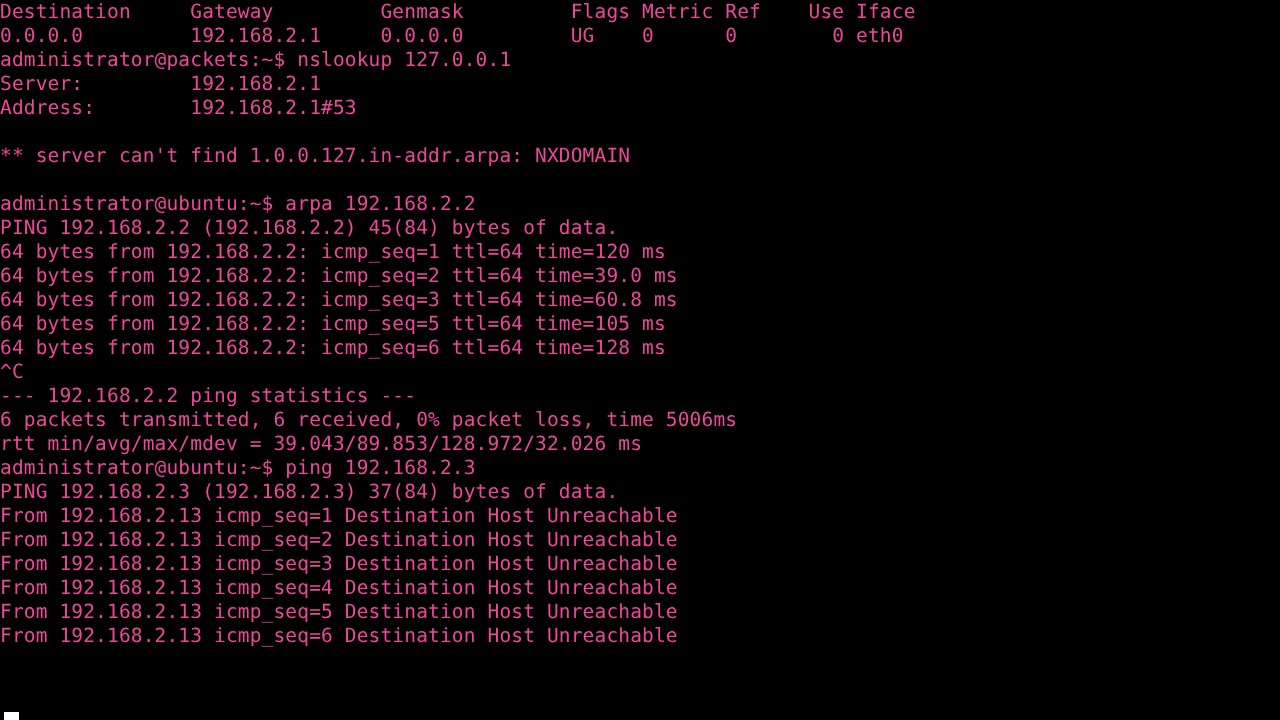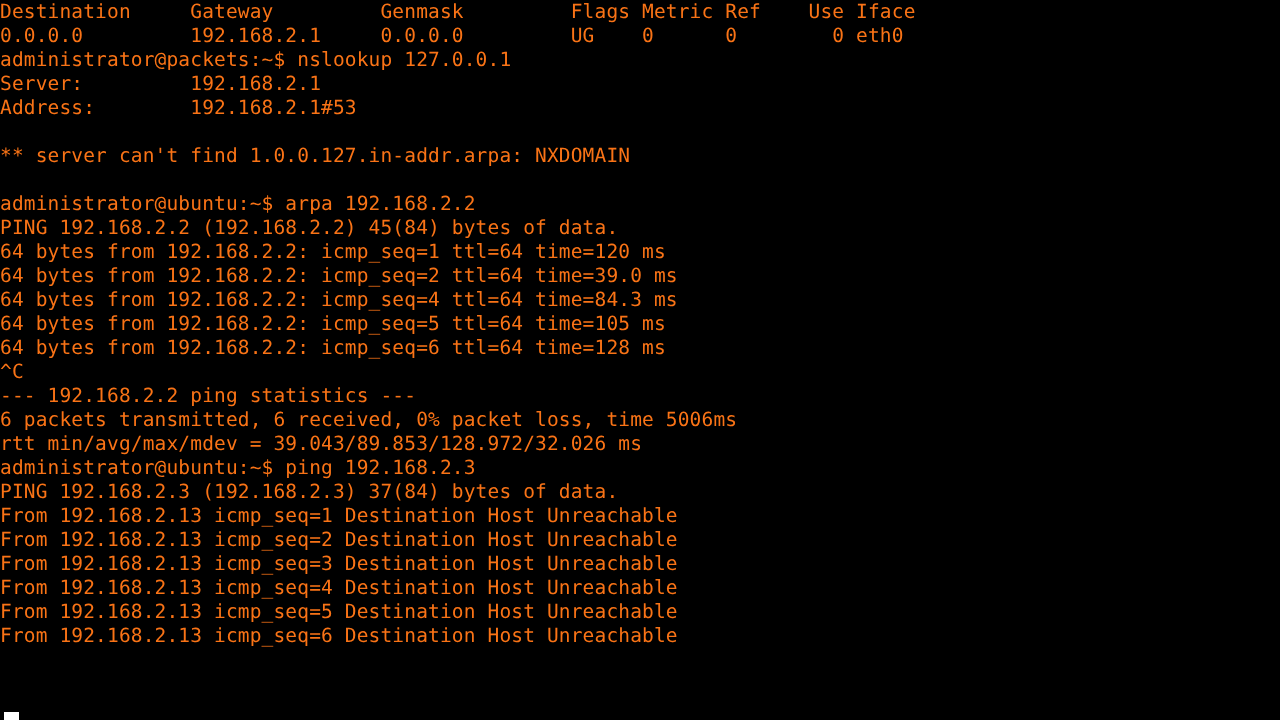--- a/index.html
+++ b/index.html
@@ -27,21 +27,21 @@
     width: 1280px;
     padding: 0;
     margin: 0;
   }
   .line {
     height: 24px;
     line-height: 24px;
     white-space: pre;
     margin: 0;
     padding: 0;
-    color: #f97316;
+    color: #ec4899;
     font-family: "DejaVu Sans Mono", "Liberation Mono", monospace;
     font-size: 19.5px;
     letter-spacing: 0.15px;
     text-rendering: geometricPrecision;
   }
   .line.blank {
     color: transparent;
   }
   #cursor {
     position: absolute;
@@ -62,21 +62,21 @@
       <div class="line">administrator@packets:~$ nslookup 127.0.0.1</div>
       <div class="line">Server:         192.168.2.1</div>
       <div class="line">Address:        192.168.2.1#53</div>
       <div class="line blank"></div>
       <div class="line">** server can't find 1.0.0.127.in-addr.arpa: NXDOMAIN</div>
       <div class="line blank"></div>
       <div class="line">administrator@ubuntu:~$ arpa 192.168.2.2</div>
       <div class="line">PING 192.168.2.2 (192.168.2.2) 45(84) bytes of data.</div>
       <div class="line">64 bytes from 192.168.2.2: icmp_seq=1 ttl=64 time=120 ms</div>
       <div class="line">64 bytes from 192.168.2.2: icmp_seq=2 ttl=64 time=39.0 ms</div>
-      <div class="line">64 bytes from 192.168.2.2: icmp_seq=4 ttl=64 time=84.3 ms</div>
+      <div class="line">64 bytes from 192.168.2.2: icmp_seq=3 ttl=64 time=60.8 ms</div>
       <div class="line">64 bytes from 192.168.2.2: icmp_seq=5 ttl=64 time=105 ms</div>
       <div class="line">64 bytes from 192.168.2.2: icmp_seq=6 ttl=64 time=128 ms</div>
       <div class="line">^C</div>
       <div class="line">--- 192.168.2.2 ping statistics ---</div>
       <div class="line">6 packets transmitted, 6 received, 0% packet loss, time 5006ms</div>
       <div class="line">rtt min/avg/max/mdev = 39.043/89.853/128.972/32.026 ms</div>
       <div class="line">administrator@ubuntu:~$ ping 192.168.2.3</div>
       <div class="line">PING 192.168.2.3 (192.168.2.3) 37(84) bytes of data.</div>
       <div class="line">From 192.168.2.13 icmp_seq=1 Destination Host Unreachable</div>
       <div class="line">From 192.168.2.13 icmp_seq=2 Destination Host Unreachable</div>

